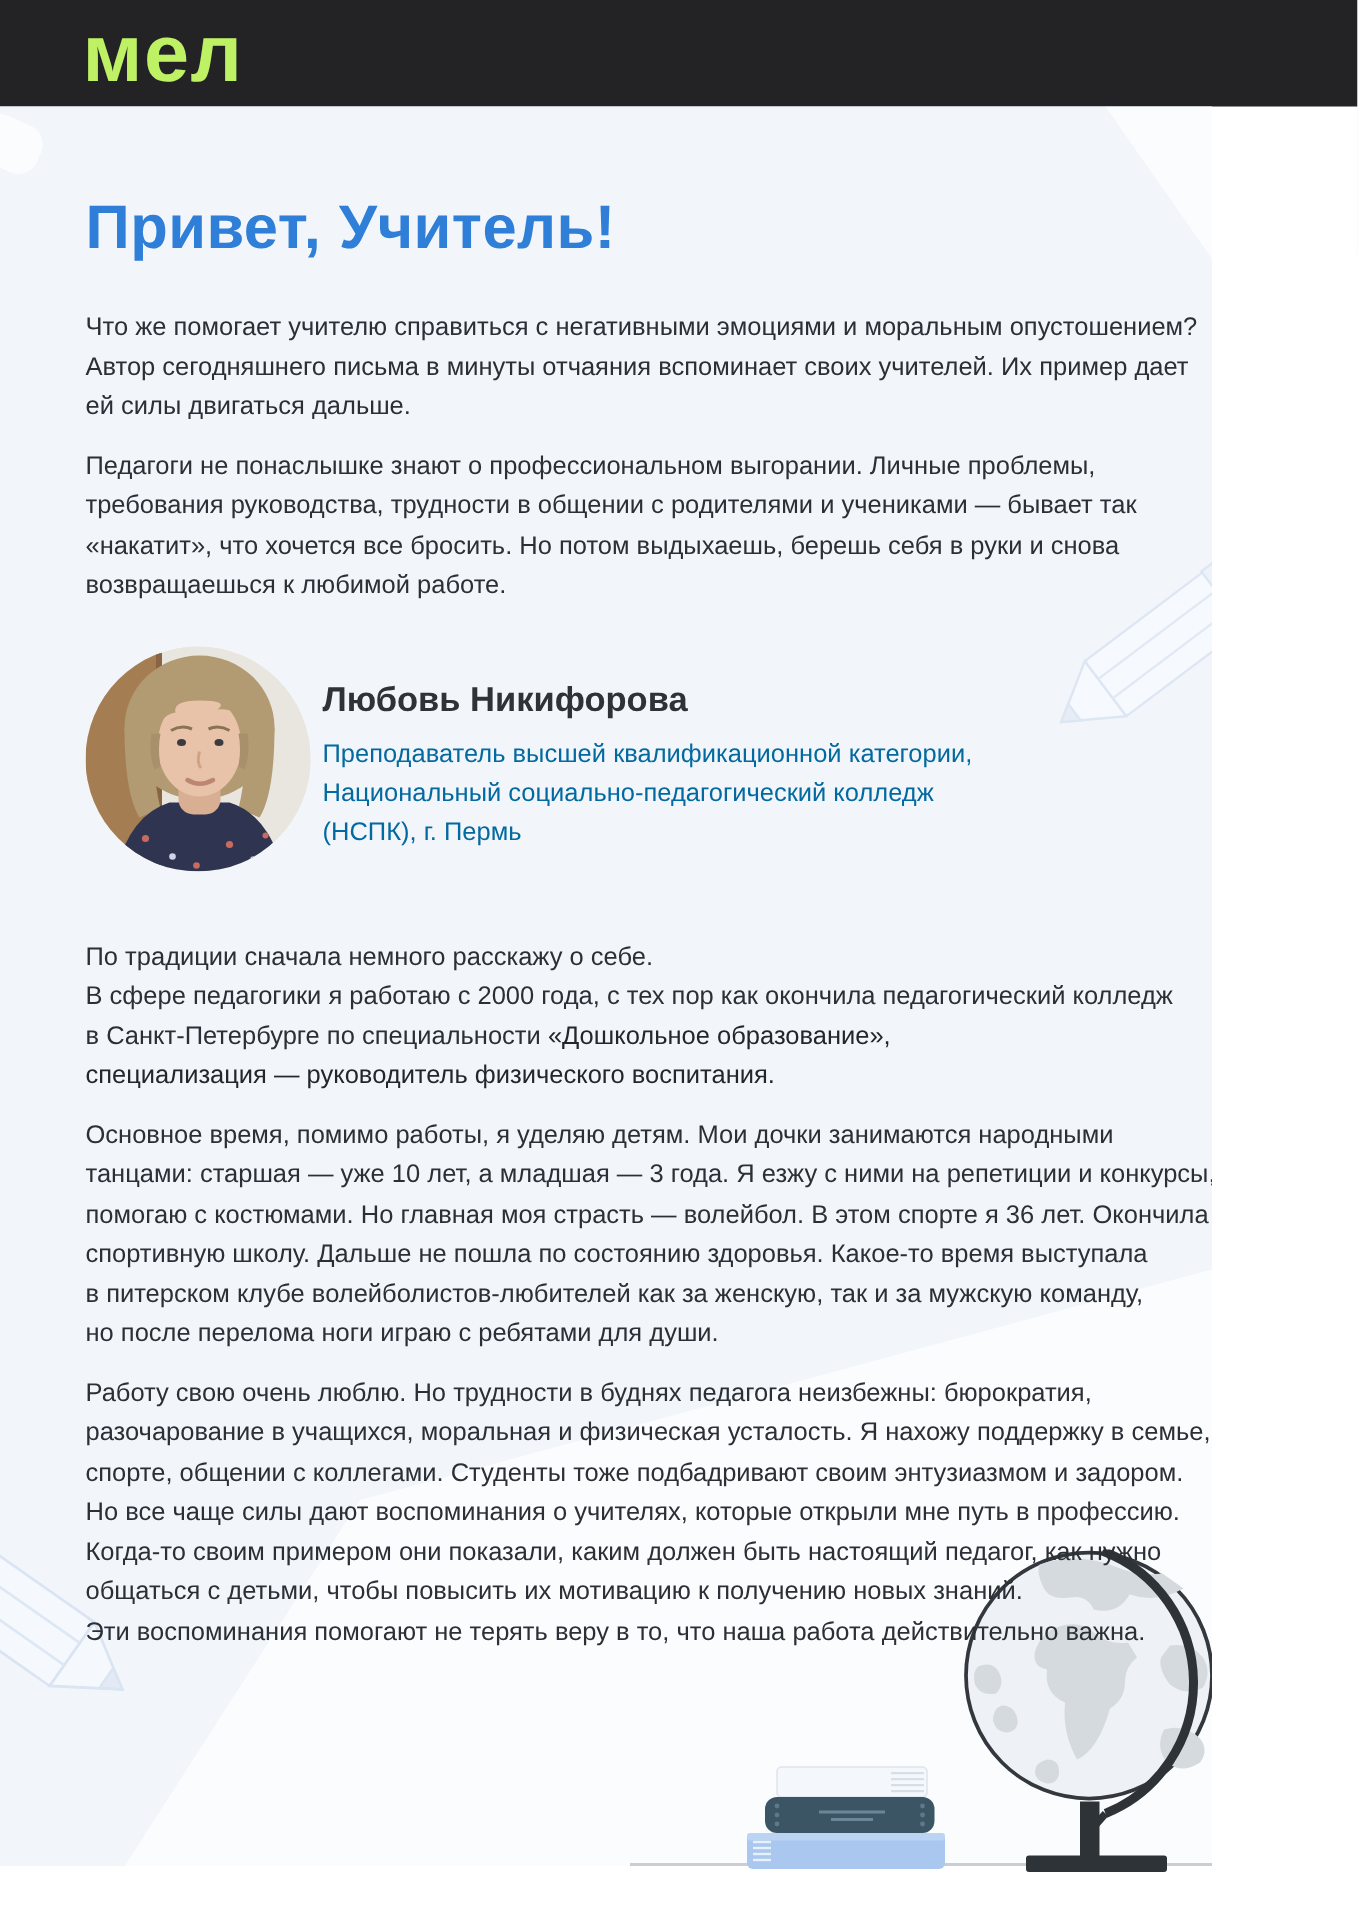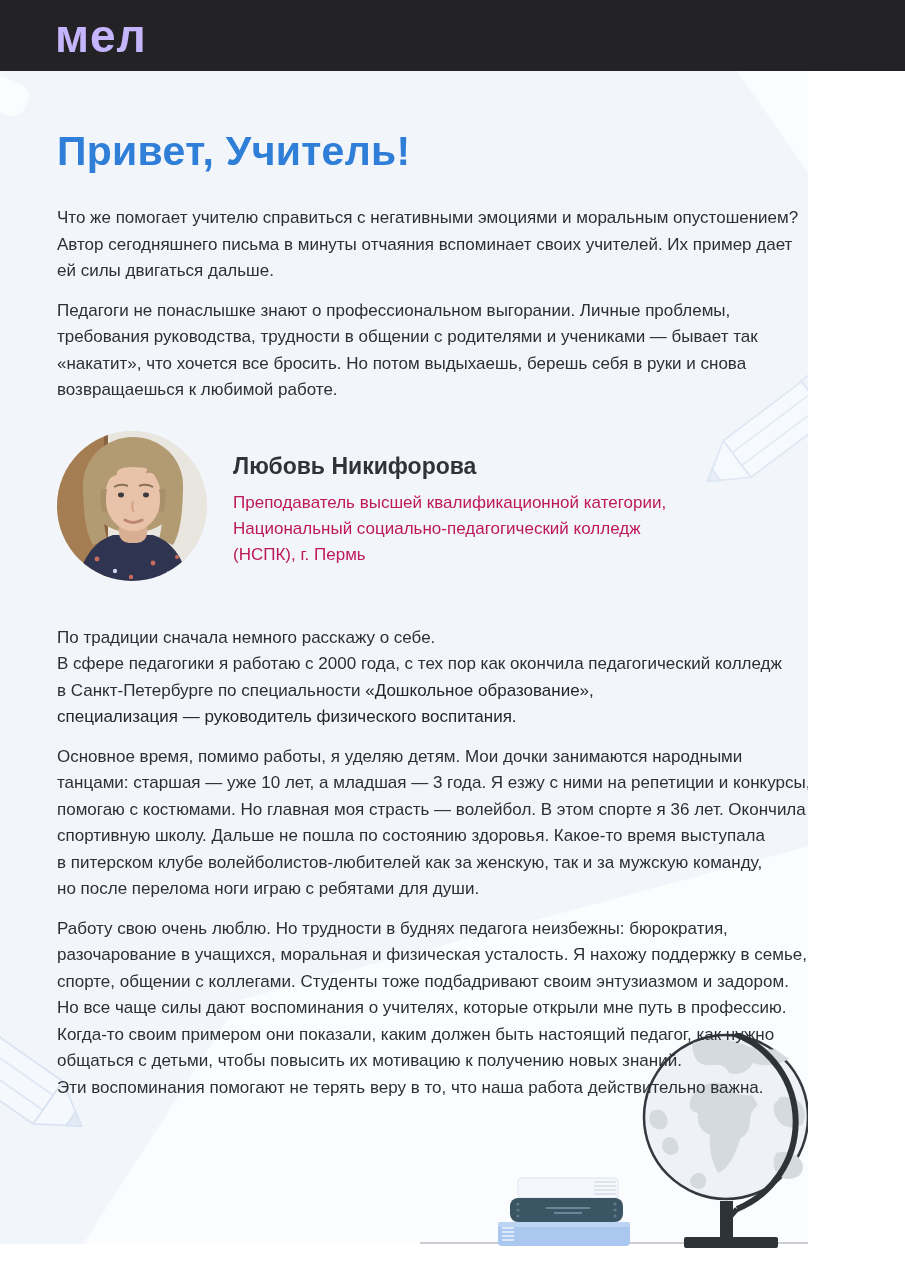--- a/index.html
+++ b/index.html
@@ -5,48 +5,48 @@
   html,body{margin:0;padding:0;}
   body{
     width:905px;height:1280px;
     font-family:"Liberation Sans","DejaVu Sans",sans-serif;
     background:#ffffff;overflow:hidden;
   }
   .header{
     height:71px;background:#232326;display:flex;align-items:center;
   }
   .logo{
-    color:#c4b5fd;font-size:46px;font-weight:700;letter-spacing:1px;
+    color:#bef264;font-size:54px;font-weight:700;letter-spacing:1px;
     padding-left:55px;line-height:1;cursor:pointer;
   }
   .page-body{
     position:relative;width:808px;height:1209px;
     background:#f2f6fa;overflow:hidden;
   }
   .bg-overlay{position:absolute;left:0;top:0;pointer-events:none;}
   .content{position:relative;padding:0 40px 0 57px;z-index:2;}
   h1.page-title{
     margin:56px 0 30px;font-size:41px;line-height:48px;font-weight:700;
     color:#2f7ed7;letter-spacing:.3px;
   }
   p.para{
     margin:0 0 13px;width:805px;
     font-size:17px;line-height:26.5px;color:#2b2f36;
     white-space:pre-line;
   }
   p.para strong{font-weight:400;color:#23262b;}
-  .author-card{display:flex;gap:26px;margin:27px 0 44px;}
+  .author-card{display:flex;gap:8px;margin:27px 0 44px;}
   .avatar{
     width:150px;height:150px;border-radius:50%;overflow:hidden;flex:none;
     background:#e9e6e0;
   }
   .author-info{padding-top:22px;}
   .author-name{font-size:23px;font-weight:700;color:#2f3337;}
   .author-role{
-    margin-top:10px;font-size:17px;line-height:26px;color:#be185d;
+    margin-top:10px;font-size:17px;line-height:26px;color:#0369a1;
     white-space:pre-line;
   }
   .decor{position:absolute;pointer-events:none;}
   .pencil-tr{left:688px;top:330px;transform:rotate(-37deg);opacity:.8;}
   .pencil-bl{left:-88px;top:968px;transform:rotate(-145deg);opacity:.85;}
   .pencil-tl{left:-16px;top:8px;transform:rotate(24deg);opacity:.75;}
   .bar1{left:857px;top:792px;width:7px;height:148px;border-radius:4px;background:#dce9f7;}
   .bar2{left:876px;top:882px;width:6px;height:58px;border-radius:3px;background:#dce9f7;}
   .floor-line{left:420px;top:1171px;width:485px;height:2px;background:#caced3;}
   .floor-white{left:0;top:1173px;width:905px;height:36px;background:#ffffff;}

